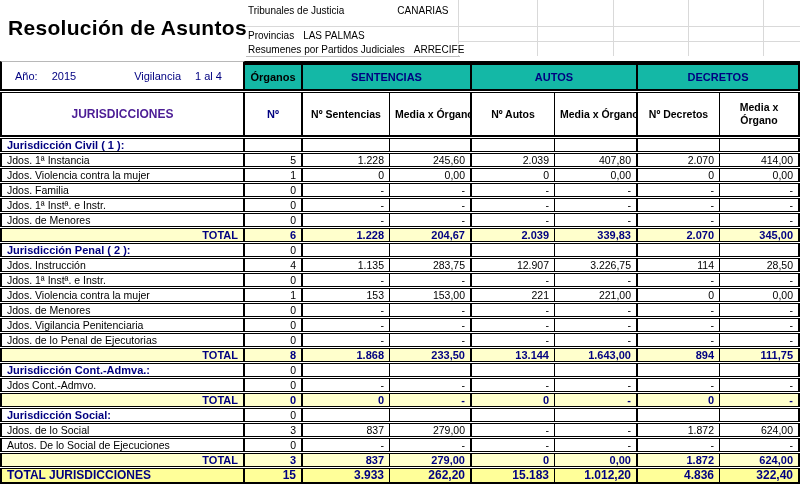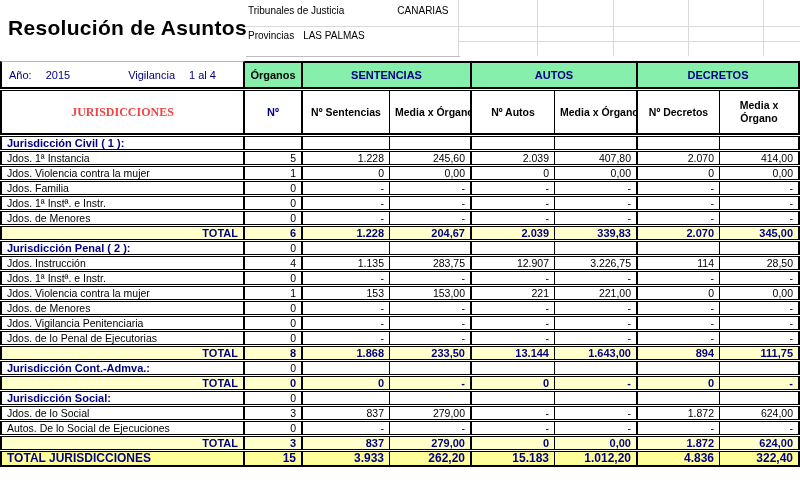--- a/index.html
+++ b/index.html
@@ -41,36 +41,36 @@
   }
   .c0{border-left:2px solid #000;border-right:2px solid #000;text-align:left;}
   .c1,.c3,.c5,.c7{border-right:2px solid #000;}
   .val{text-align:right;}
   
   .fcell{
     border-top:1px solid #b8b8b8;border-bottom:2px solid #000;
     height:24px;line-height:24px;font-size:11px;color:#000080;background:#fff;
   }
   .fcell span{display:inline-block;}
-  .f-anio-l{margin-left:2px;}
+  .f-anio-l{margin-left:8px;}
   .f-anio-v{margin-left:14px;}
   .f-trim-l{margin-left:58px;}
   .f-trim-v{margin-left:14px;}
   .org,.grp{
-    background:#86efac;border-top:2px solid #000000;border-bottom:2px solid #000;
+    background:#14b8a6;border-top:4px solid #000000;border-bottom:2px solid #000;
     font-weight:bold;text-align:center;height:24px;line-height:24px;font-size:11px;
   }
   .org{color:#000;}
   .grp{color:#000080;}
   
   .jurh,.numh,.subh{
     font-weight:bold;text-align:center;vertical-align:middle;
     height:42px;border-bottom:2px solid #000;background:#fff;
   }
-  .jurh{font-size:12px;color:#ef4444;line-height:42px;font-family:Liberation Serif, serif;}
+  .jurh{font-size:12px;color:#4c1d95;line-height:42px;}
   .numh{font-size:11px;color:#000080;line-height:42px;}
   .subh{font-size:10.5px;color:#000;line-height:13px;}
   .subh.wrap{white-space:normal;}
   
   .row-section .c0{font-weight:bold;color:#000080;font-size:11px;}
   .row-data .c0{color:#000;}
   .row-total td{background:#ffffcc;font-weight:bold;color:#000080;font-size:11px;}
   .row-total .c0{text-align:right;}
   .row-grand td{
     background:#ffff99;font-weight:bold;color:#000080;font-size:12px;
@@ -92,20 +92,24 @@
   <div class="gridline h1"></div>
   <div class="gridline h2"></div>
   <div class="gridline h3"></div>
   <div class="mini-row r1">
     <span class="mini-label">Tribunales de Justicia</span>
     <span class="mini-value">CANARIAS</span>
   </div>
   <div class="mini-row r2">
     <span class="mini-label">Provincias</span>
     <span class="mini-value">LAS PALMAS</span>
+  </div>
+  <div class="mini-row r3">
+    <span class="mini-label">Resumenes por Partidos Judiciales</span>
+    <span class="mini-value">ARRECIFE</span>
   </div>
 </div>
 
 <table>
   <colgroup>
     <col style="width:245px">
       <col style="width:58px">
       <col style="width:87px">
       <col style="width:82px">
     <col style="width:83px">
@@ -288,20 +292,30 @@
       <tr class="row-section">
         <td class="c0">Jurisdicción Cont.-Admva.:</td>
         <td class="c1 val">0</td>
         <td class="c2 val"></td>
         <td class="c3 val"></td>
         <td class="c4 val"></td>
         <td class="c5 val"></td>
         <td class="c6 val"></td>
         <td class="c7 val"></td>
       </tr>
+      <tr class="row-data">
+        <td class="c0">Jdos Cont.-Admvo.</td>
+        <td class="c1 val">0</td>
+        <td class="c2 val">-</td>
+        <td class="c3 val">-</td>
+        <td class="c4 val">-</td>
+        <td class="c5 val">-</td>
+        <td class="c6 val">-</td>
+        <td class="c7 val">-</td>
+      </tr>
       <tr class="row-total">
         <td class="c0">TOTAL</td>
         <td class="c1 val">0</td>
         <td class="c2 val">0</td>
         <td class="c3 val">-</td>
         <td class="c4 val">0</td>
         <td class="c5 val">-</td>
         <td class="c6 val">0</td>
         <td class="c7 val">-</td>
       </tr>

